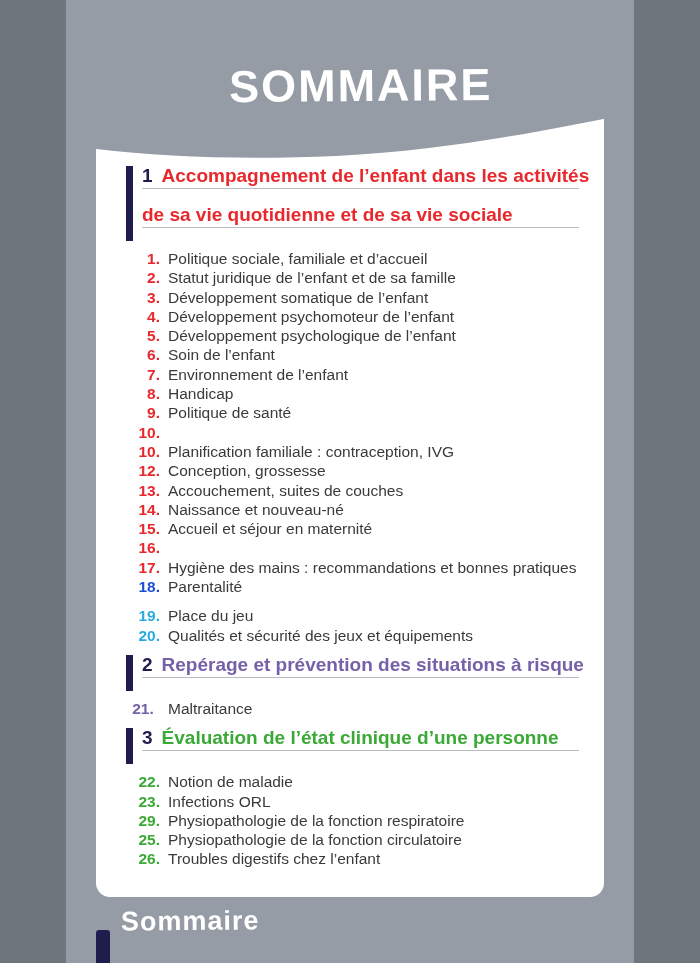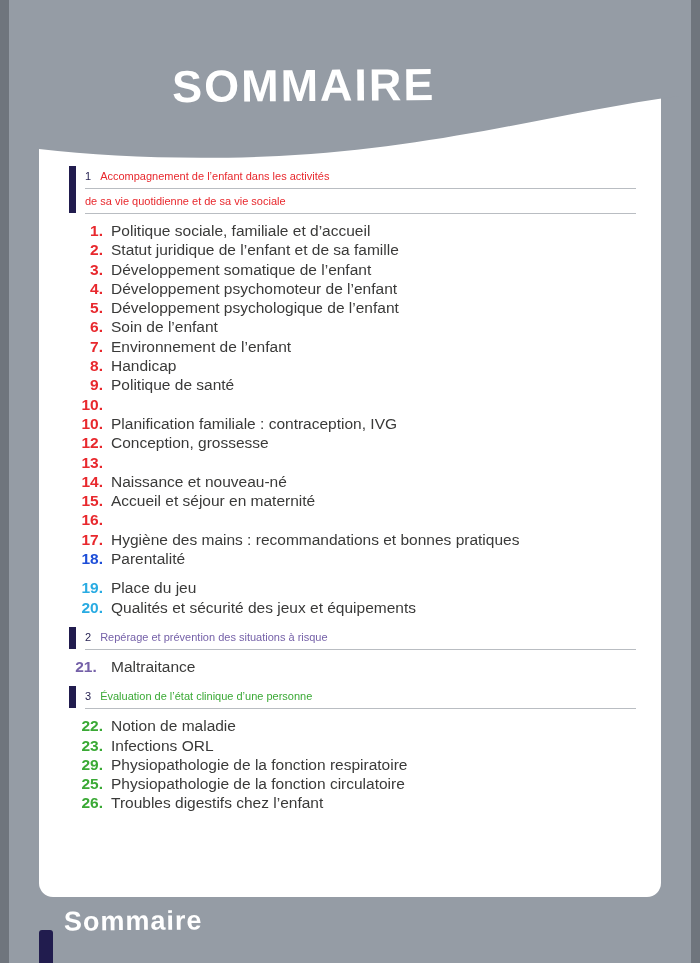--- a/index.html
+++ b/index.html
@@ -2,21 +2,21 @@
 <html><head>
 <meta charset="utf-8">
 <style>
   html,body{margin:0;padding:0;}
   body{
     font-family:"Liberation Sans", sans-serif;
     background:#6f757d;
   }
   .canvas{
     position:relative;
-    width:682px;height:963px;
+    width:568px;height:963px;
     background:#959ca5;
     overflow:hidden;
     margin:0 auto;
   }
   
   .white-page{
     position:absolute;
     left:30px;right:30px;top:0;bottom:66px;
     background:#ffffff;
     border-radius:0 0 14px 14px;
@@ -47,25 +47,25 @@
   .sec-bar{
     width:7px;
     background:#211c4e;
     margin-right:9px;
     align-self:stretch;
     margin-bottom:3px;
   }
   .sec-lines{flex:1;min-width:0;}
   .sec-line{
     line-height:20px;
-    font-size:11px;
-    font-weight:400;
+    font-size:19px;
+    font-weight:700;
     padding-bottom:2px;
     border-bottom:1.5px solid #b9bdc2;
-    margin-bottom:2px;
+    margin-bottom:16px;
     white-space:nowrap;
   }
   .sec-num{
     color:#211c4e;
     margin-right:9px;
   }
   .items{
     list-style:none;
     margin:5px 0 0 0;
     padding:0;
@@ -171,20 +171,21 @@
             <li class="item">
               <span class="item-num" style="color: rgb(232, 40, 45);">10.</span>
               <span class="item-label">Planification familiale : contraception, IVG</span>
             </li>
             <li class="item">
               <span class="item-num" style="color: rgb(232, 40, 45);">12.</span>
               <span class="item-label">Conception, grossesse</span>
             </li>
             <li class="item">
               <span class="item-num" style="color: rgb(232, 40, 45);">13.</span>
+              <span class="item-label">Accouchement, suites de couches</span>
             </li>
             <li class="item">
               <span class="item-num" style="color: rgb(232, 40, 45);">14.</span>
               <span class="item-label">Naissance et nouveau-né</span>
             </li>
             <li class="item">
               <span class="item-num" style="color: rgb(232, 40, 45);">15.</span>
               <span class="item-label">Accueil et séjour en maternité</span>
             </li>
             <li class="item">

